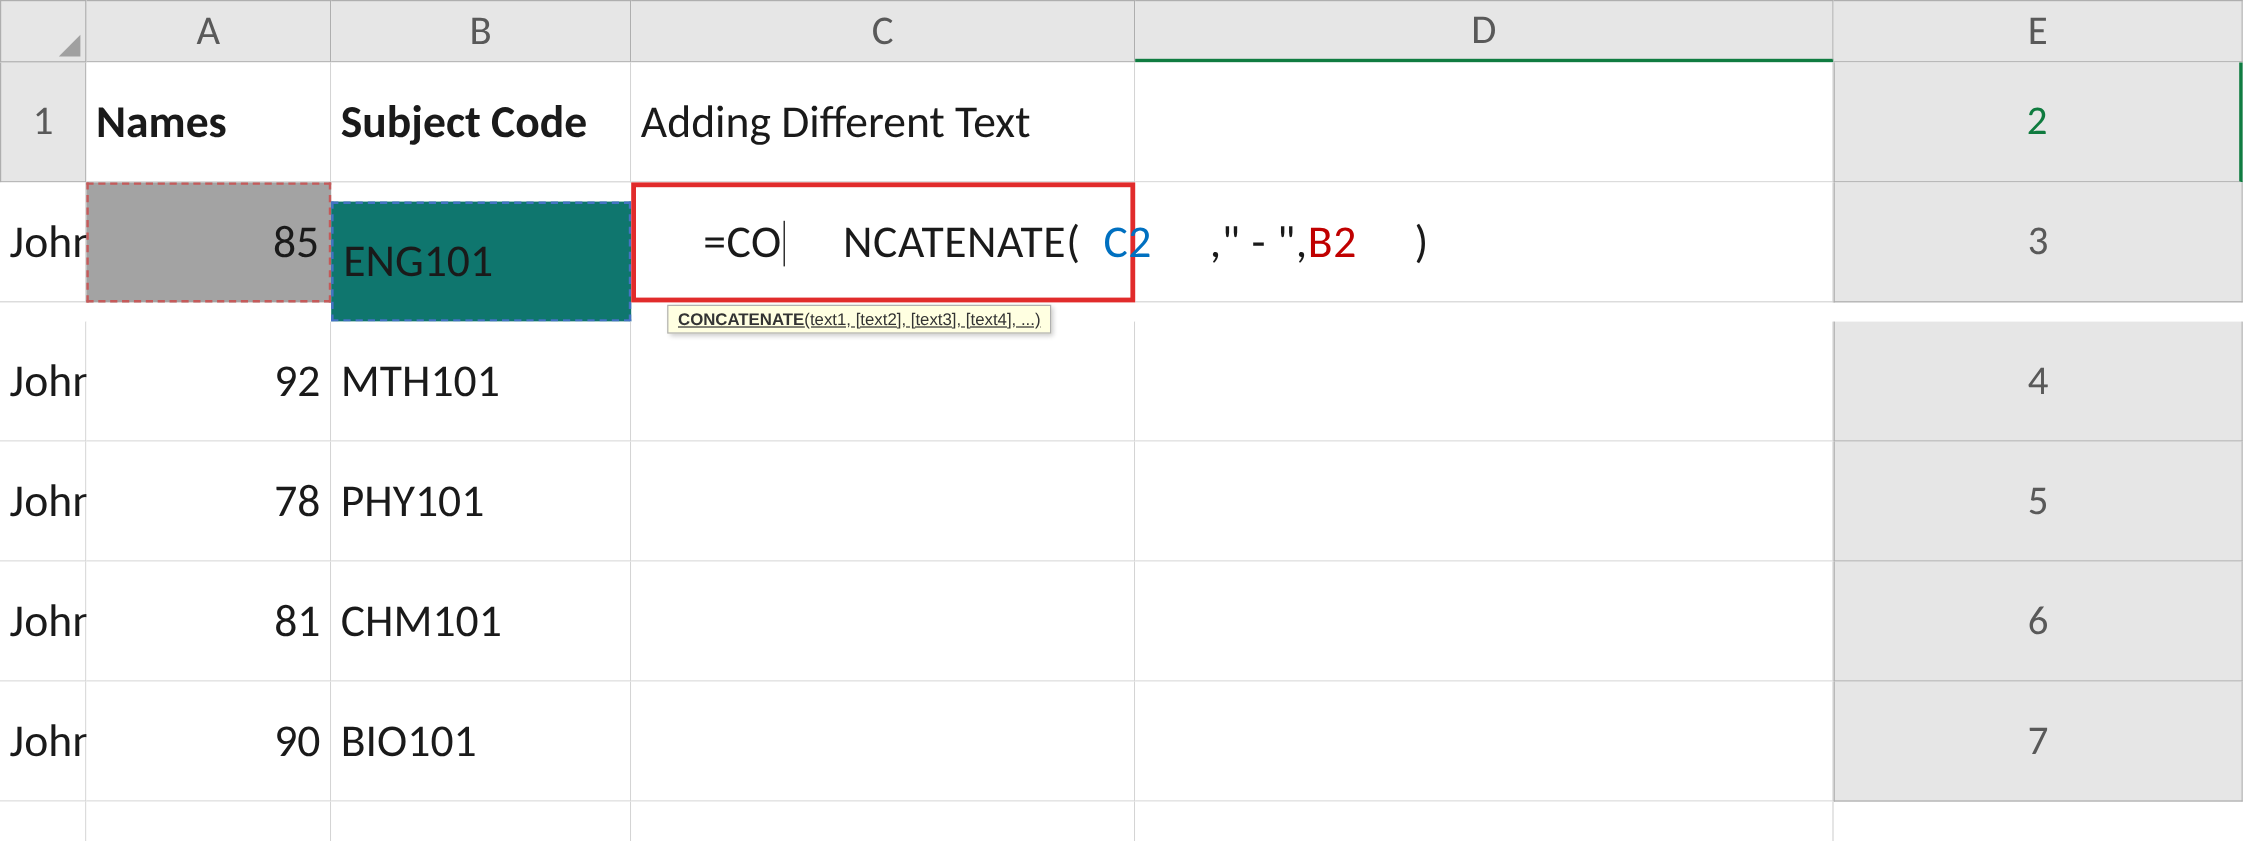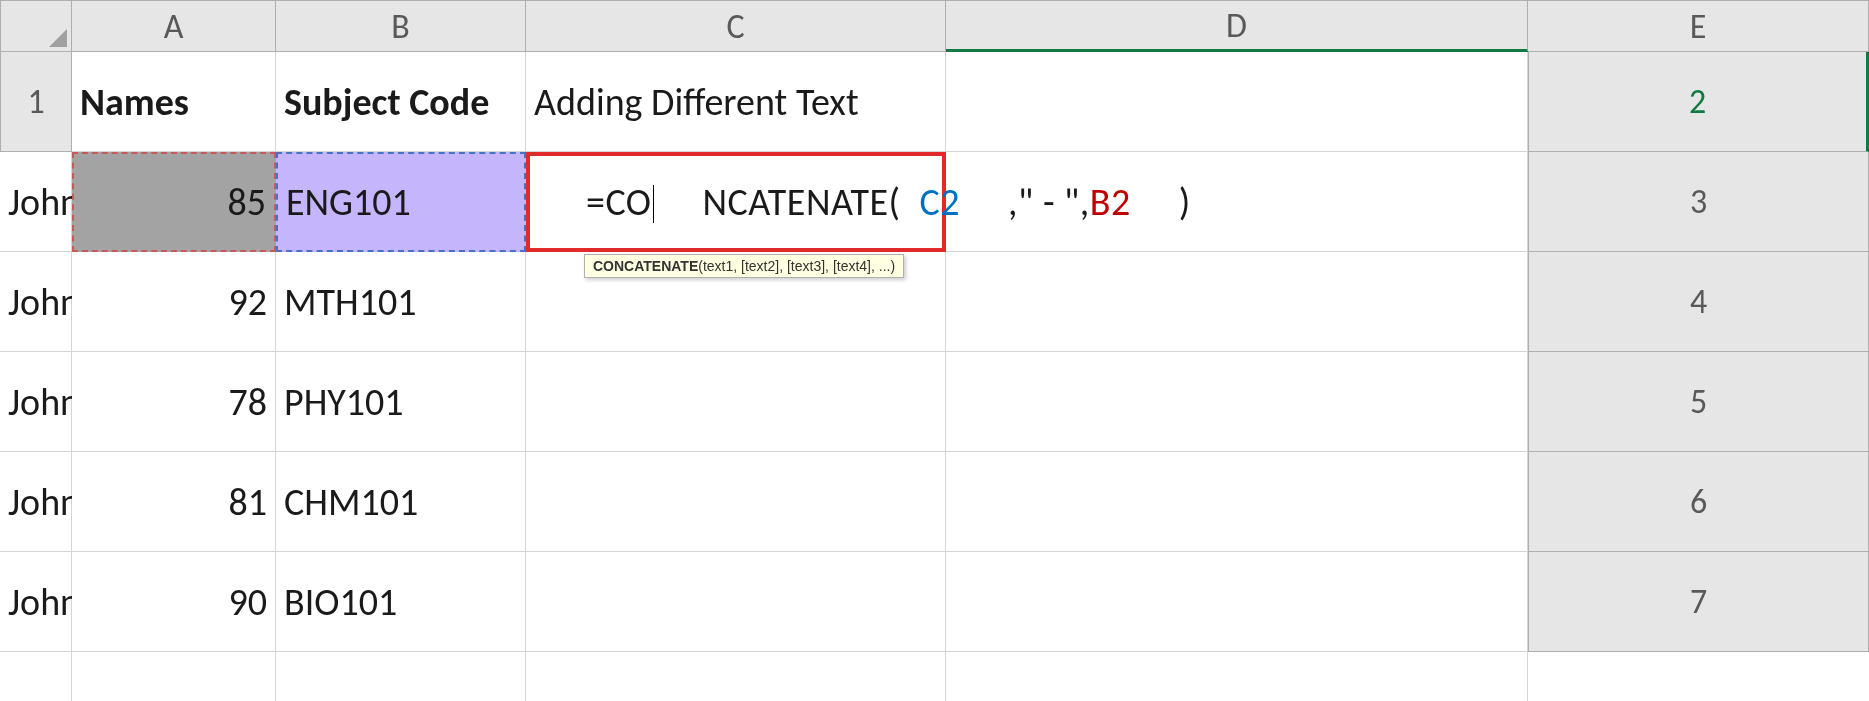--- a/index.html
+++ b/index.html
@@ -71,51 +71,53 @@
     .bold { font-weight: bold; }
     .right { justify-content: flex-end; }
     .col-header.highlight-d {
       background: #e6e6e6;
       border-bottom: 3px solid #107c41;
     }
     .row-header.highlight-2 {
       border-right: 3px solid #107c41;
     }
     .ref-blue {
-      background: #c4b5fd;
+      background: #0f766e;
       border: 2px dashed #4472c4;
+      margin-top: 16px;
     }
     .ref-red {
       background: #a3a3a3;
       border: 2px dashed #c55a5a;
     }
     .formula-cell {
       border: 4px solid #e12b2b;
       position: relative;
     }
     .formula-text {
       font-size: 38px;
       letter-spacing: 0.5px;
     }
     .f-black { color: #1a1a1a; margin-left: 48px; }
     .f-blue { color: #0070c0; margin-left: 19px; }
     .f-red { color: #c00000; }
     .tooltip {
       position: absolute;
       top: 98px;
-      left: 54px;
+      left: 26px;
       background: #ffffe1;
       border: 1px solid #b0b0b0;
       box-shadow: 2px 2px 4px rgba(0,0,0,0.2);
       font-size: 14px;
       color: #333;
       padding: 3px 8px;
       font-family: 'Segoe UI', Arial, sans-serif;
       z-index: 10;
       white-space: nowrap;
+      text-decoration: underline;
     }
     .tooltip b { font-weight: bold; }
     .caret {
       display: inline-block;
       width: 1px;
       height: 38px;
       background: #000;
       vertical-align: middle;
       margin: 0 1px;
       position: relative;

